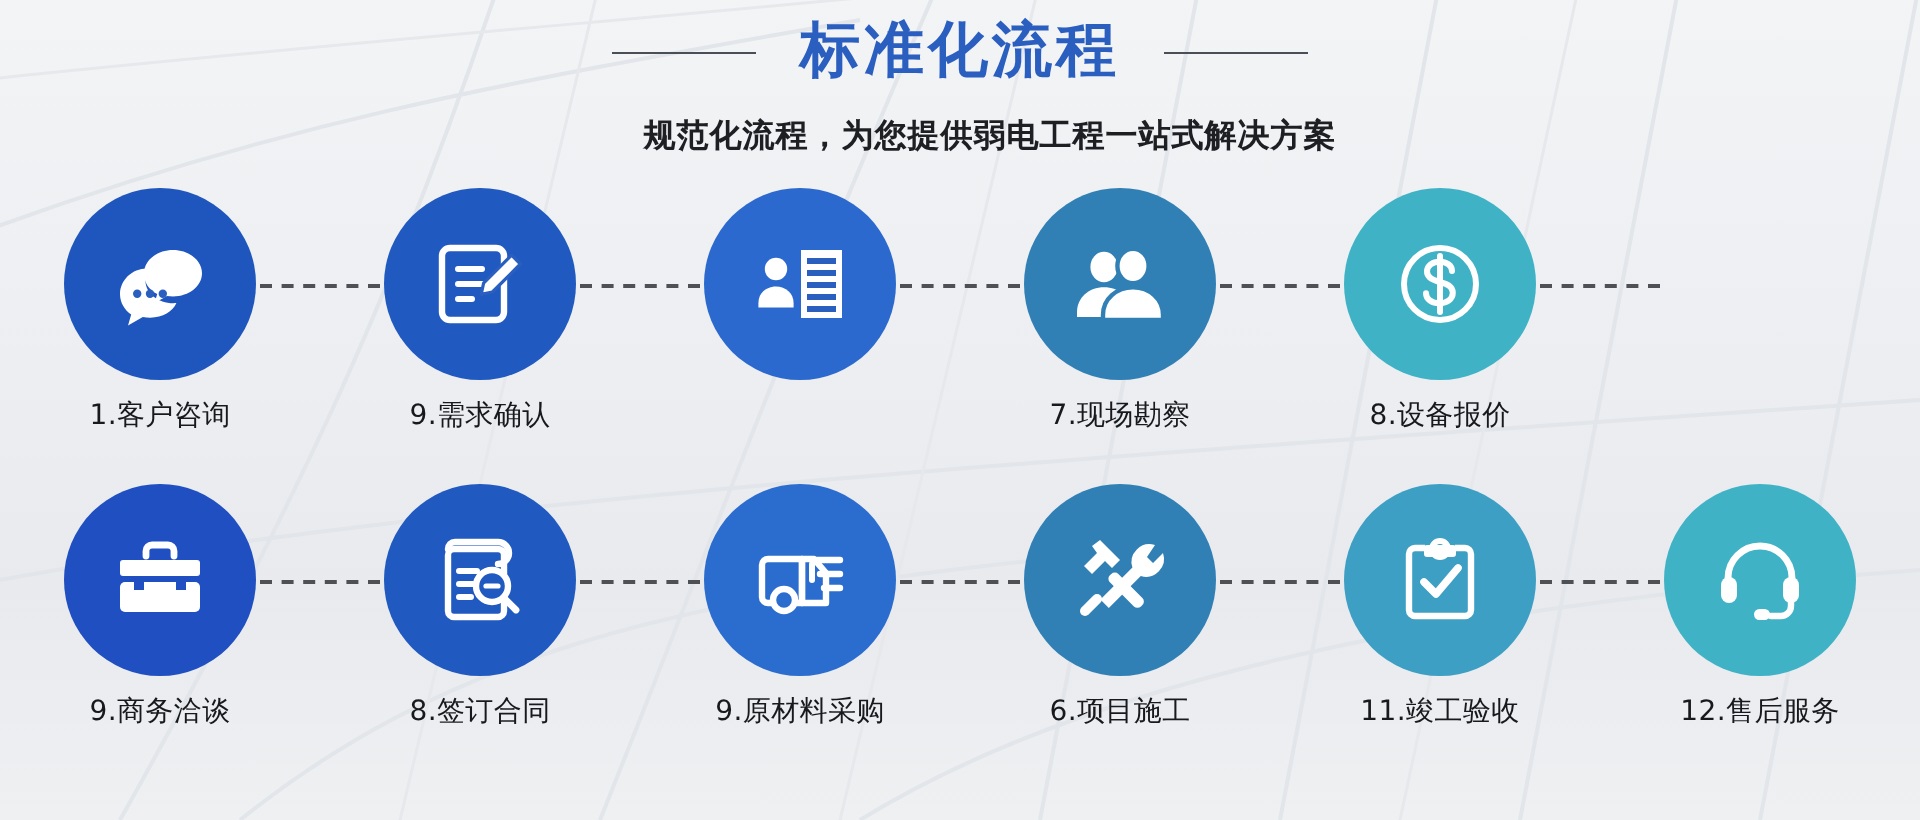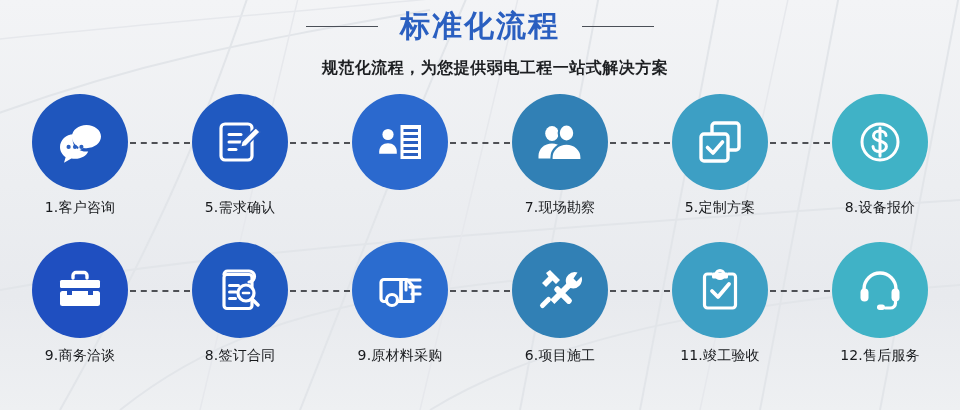--- a/index.html
+++ b/index.html
@@ -122,21 +122,21 @@
             <span>
               <svg width="48" height="48" viewBox="0 0 48 48" fill="none" xmlns="http://www.w3.org/2000/svg">
                 <rect x="5" y="6" width="31" height="36" rx="4" stroke="#ffffff" stroke-width="3.2"></rect>
                 <rect x="11.5" y="15" width="15" height="3" rx="1.5" fill="#ffffff"></rect>
                 <rect x="11.5" y="22.5" width="15" height="3" rx="1.5" fill="#ffffff"></rect>
                 <rect x="11.5" y="30" width="10" height="3" rx="1.5" fill="#ffffff"></rect>
                 <path d="M39.8 9.6l4.4 4.4-14 14-5.6 1.2 1.2-5.6 14-14z" fill="#ffffff" stroke="#2a5fc0" stroke-width="1.6" stroke-linejoin="round"></path>
               </svg>
             </span>
           </div>
-          <div class="step-label">5.需求确认</div>
+          <div class="step-label">9.需求确认</div>
         </div>
         <div class="dash" style="left: 290px; width: 60px;"></div>
         <div class="cell">
           <div class="circle" style="background: rgb(43, 105, 206);">
             <span>
               <svg width="48" height="48" viewBox="0 0 48 48" fill="none" xmlns="http://www.w3.org/2000/svg">
                 <circle cx="12" cy="16.5" r="5.6" fill="#ffffff"></circle>
                 <path d="M3.2 33.5c0-4.9 3.9-8.3 8.8-8.3s8.8 3.4 8.8 8.3v2.2H3.2v-2.2z" fill="#ffffff"></path>
                 <rect x="24.5" y="7" width="20.5" height="34" fill="#ffffff"></rect>
                 <g fill="#2a5fc0">
@@ -158,32 +158,20 @@
                 <ellipse cx="16" cy="15.5" rx="6.8" ry="7.6" fill="#ffffff"></ellipse>
                 <path d="M2.5 38c0-7.2 6-12.4 13.5-12.4S29.5 30.8 29.5 38v2.5H2.5V38z" fill="#ffffff"></path>
                 <ellipse cx="30.5" cy="15" rx="7.8" ry="8.6" fill="#ffffff" stroke="#3180b5" stroke-width="2.2"></ellipse>
                 <path d="M15.5 39.5c0-8 6.8-13.8 15-13.8s15 5.8 15 13.8V42h-30v-2.5z" fill="#ffffff" stroke="#3180b5" stroke-width="2.2"></path>
               </svg>
             </span>
           </div>
           <div class="step-label">7.现场勘察</div>
         </div>
         <div class="dash" style="left: 610px; width: 60px;"></div>
-        <div class="cell">
-          <div class="circle" style="background: rgb(61, 159, 196);">
-            <span>
-              <svg width="48" height="48" viewBox="0 0 48 48" fill="none" xmlns="http://www.w3.org/2000/svg">
-                <rect x="16" y="5" width="27" height="27" rx="3" stroke="#ffffff" stroke-width="3.4"></rect>
-                <rect x="5" y="16" width="27" height="27" rx="3" fill="#3d9fc4" stroke="#ffffff" stroke-width="3.4"></rect>
-                <path d="M11.5 29.5l5.5 5.5 9.5-11" stroke="#ffffff" stroke-width="3.6" stroke-linecap="round" stroke-linejoin="round"></path>
-              </svg>
-            </span>
-          </div>
-          <div class="step-label">5.定制方案</div>
-        </div>
         <div class="dash" style="left: 770px; width: 60px;"></div>
         <div class="cell">
           <div class="circle" style="background: rgb(64, 178, 198);">
             <span>
               <svg width="48" height="48" viewBox="0 0 48 48" fill="none" xmlns="http://www.w3.org/2000/svg">
                 <circle cx="24" cy="24" r="18" stroke="#ffffff" stroke-width="3"></circle>
                 <path d="M24 10v28" stroke="#ffffff" stroke-width="3" stroke-linecap="round"></path>
                 <path d="M30 17.5c0-2.8-2.7-4.6-6.2-4.6s-6.3 1.9-6.3 4.9c0 3.1 2.7 4.3 6.3 5.2 3.9 1 6.6 2.2 6.6 5.4 0 3.1-2.9 5.2-6.6 5.2-3.9 0-6.8-2-6.8-5" stroke="#ffffff" stroke-width="3" stroke-linecap="round"></path>
               </svg>
             </span>

